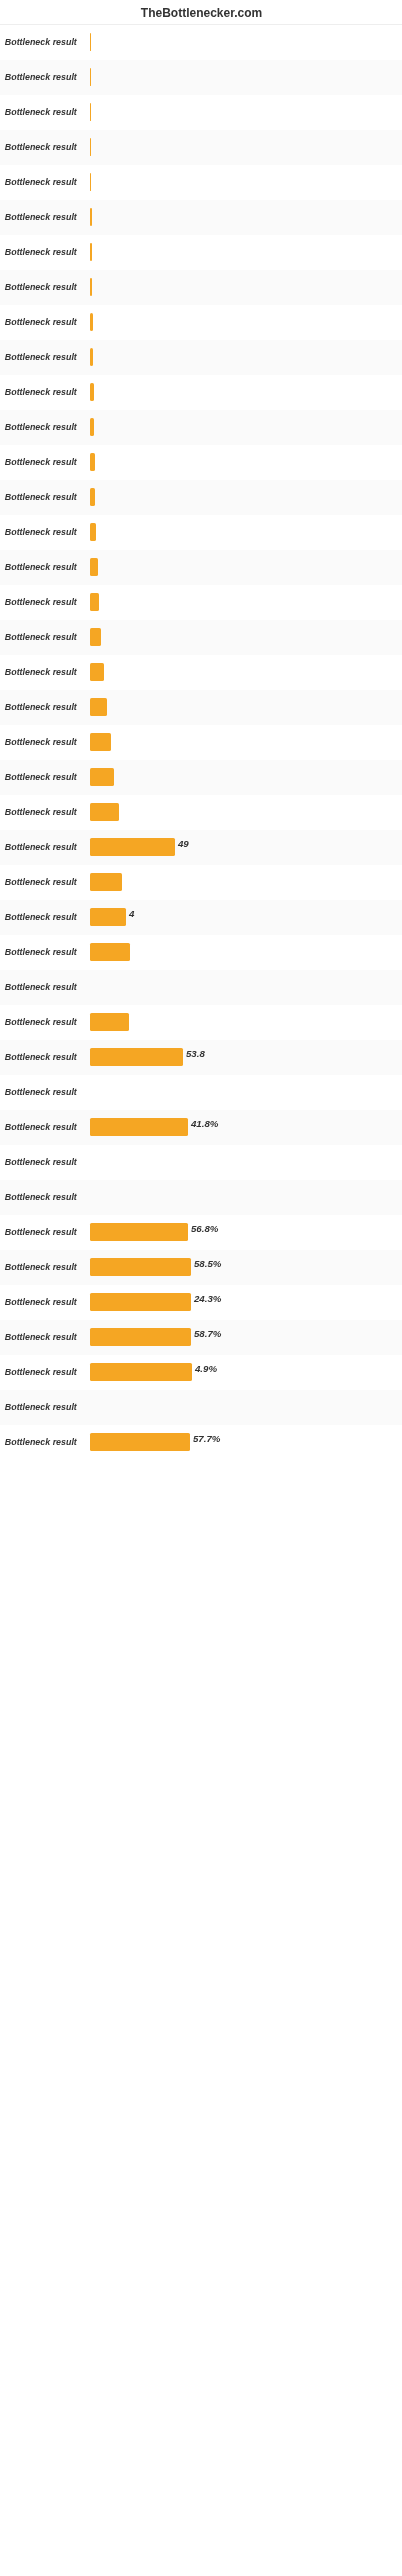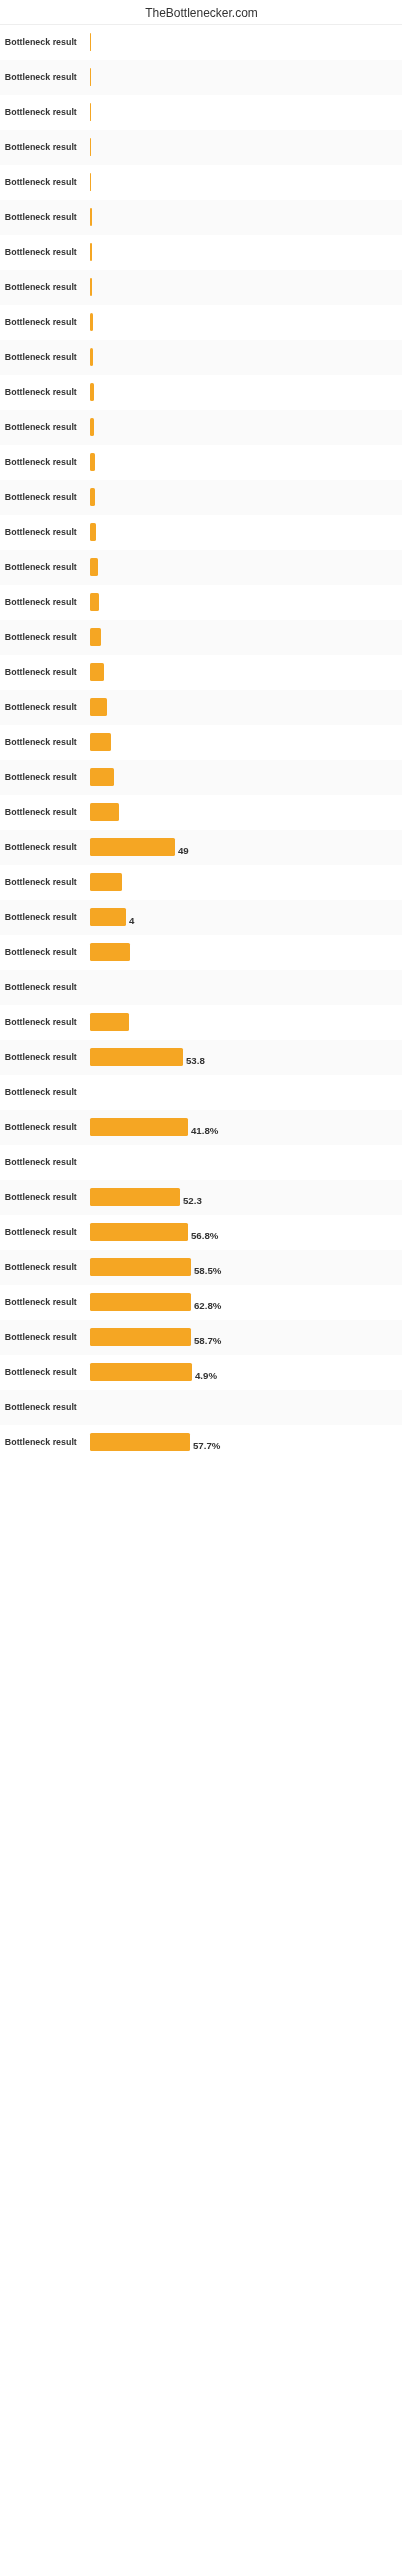--- a/index.html
+++ b/index.html
@@ -6,21 +6,21 @@
     body {
       width: 403px;
       background: #fff;
       font-family: Arial, sans-serif;
       font-size: 10.5px;
     }
     .site-header {
       text-align: center;
       padding: 6.4px 0 3.2px 0;
       font-size: 12px;
-      font-weight: normal;
+      font-weight: bold;
       color: #333;
       border-bottom: 0.8px solid #eee;
     }
     .row-group {
       display: flex;
       flex-direction: column;
     }
     .row {
       display: flex;
       align-items: center;
@@ -30,33 +30,34 @@
     .row:nth-child(odd) {
       background: #fff;
     }
     .row:nth-child(even) {
       background: #fafafa;
     }
     .bar-cell {
       flex: 1;
       display: flex;
       align-items: center;
+      font-style: italic;
     }
     .bar-label {
       font-size: 8.9px;
       font-weight: bold;
       color: #333;
       white-space: nowrap;
       min-width: 85px;
     }
     .bar-wrap {
       flex: 1;
       height: 17.7px;
       display: flex;
-      align-items: flex-end;
+      align-items: flex-start;
       position: relative;
     }
     .bar {
       height: 17.7px;
       background: #f5a623;
       border-radius: 1.6px;
       min-width: 1.6px;
     }
     .bar-value {
       font-size: 9.7px;
@@ -355,24 +356,20 @@
       </div>
     </div>
     <div class="row">
       <div class="bar-cell">
         <span class="bar-label">Bottleneck result</span>
       </div>
     </div>
     <div class="row">
       <div class="bar-cell">
         <span class="bar-label">Bottleneck result</span>
-        <div class="bar-wrap">
-          <div class="bar" style="width:90px;"></div>
-          <span class="bar-value">52.3</span>
-        </div>
       </div>
     </div>
     <div class="row">
       <div class="bar-cell">
         <span class="bar-label">Bottleneck result</span>
         <div class="bar-wrap">
           <div class="bar" style="width:98px;"></div>
           <span class="bar-value">56.8%</span>
         </div>
       </div>
@@ -384,21 +381,21 @@
           <div class="bar" style="width:101px;"></div>
           <span class="bar-value">58.5%</span>
         </div>
       </div>
     </div>
     <div class="row">
       <div class="bar-cell">
         <span class="bar-label">Bottleneck result</span>
         <div class="bar-wrap">
           <div class="bar" style="width:101px;"></div>
-          <span class="bar-value">62.8%</span>
+          <span class="bar-value">24.3%</span>
         </div>
       </div>
     </div>
     <div class="row">
       <div class="bar-cell">
         <span class="bar-label">Bottleneck result</span>
         <div class="bar-wrap">
           <div class="bar" style="width:101px;"></div>
           <span class="bar-value">58.7%</span>
         </div>

